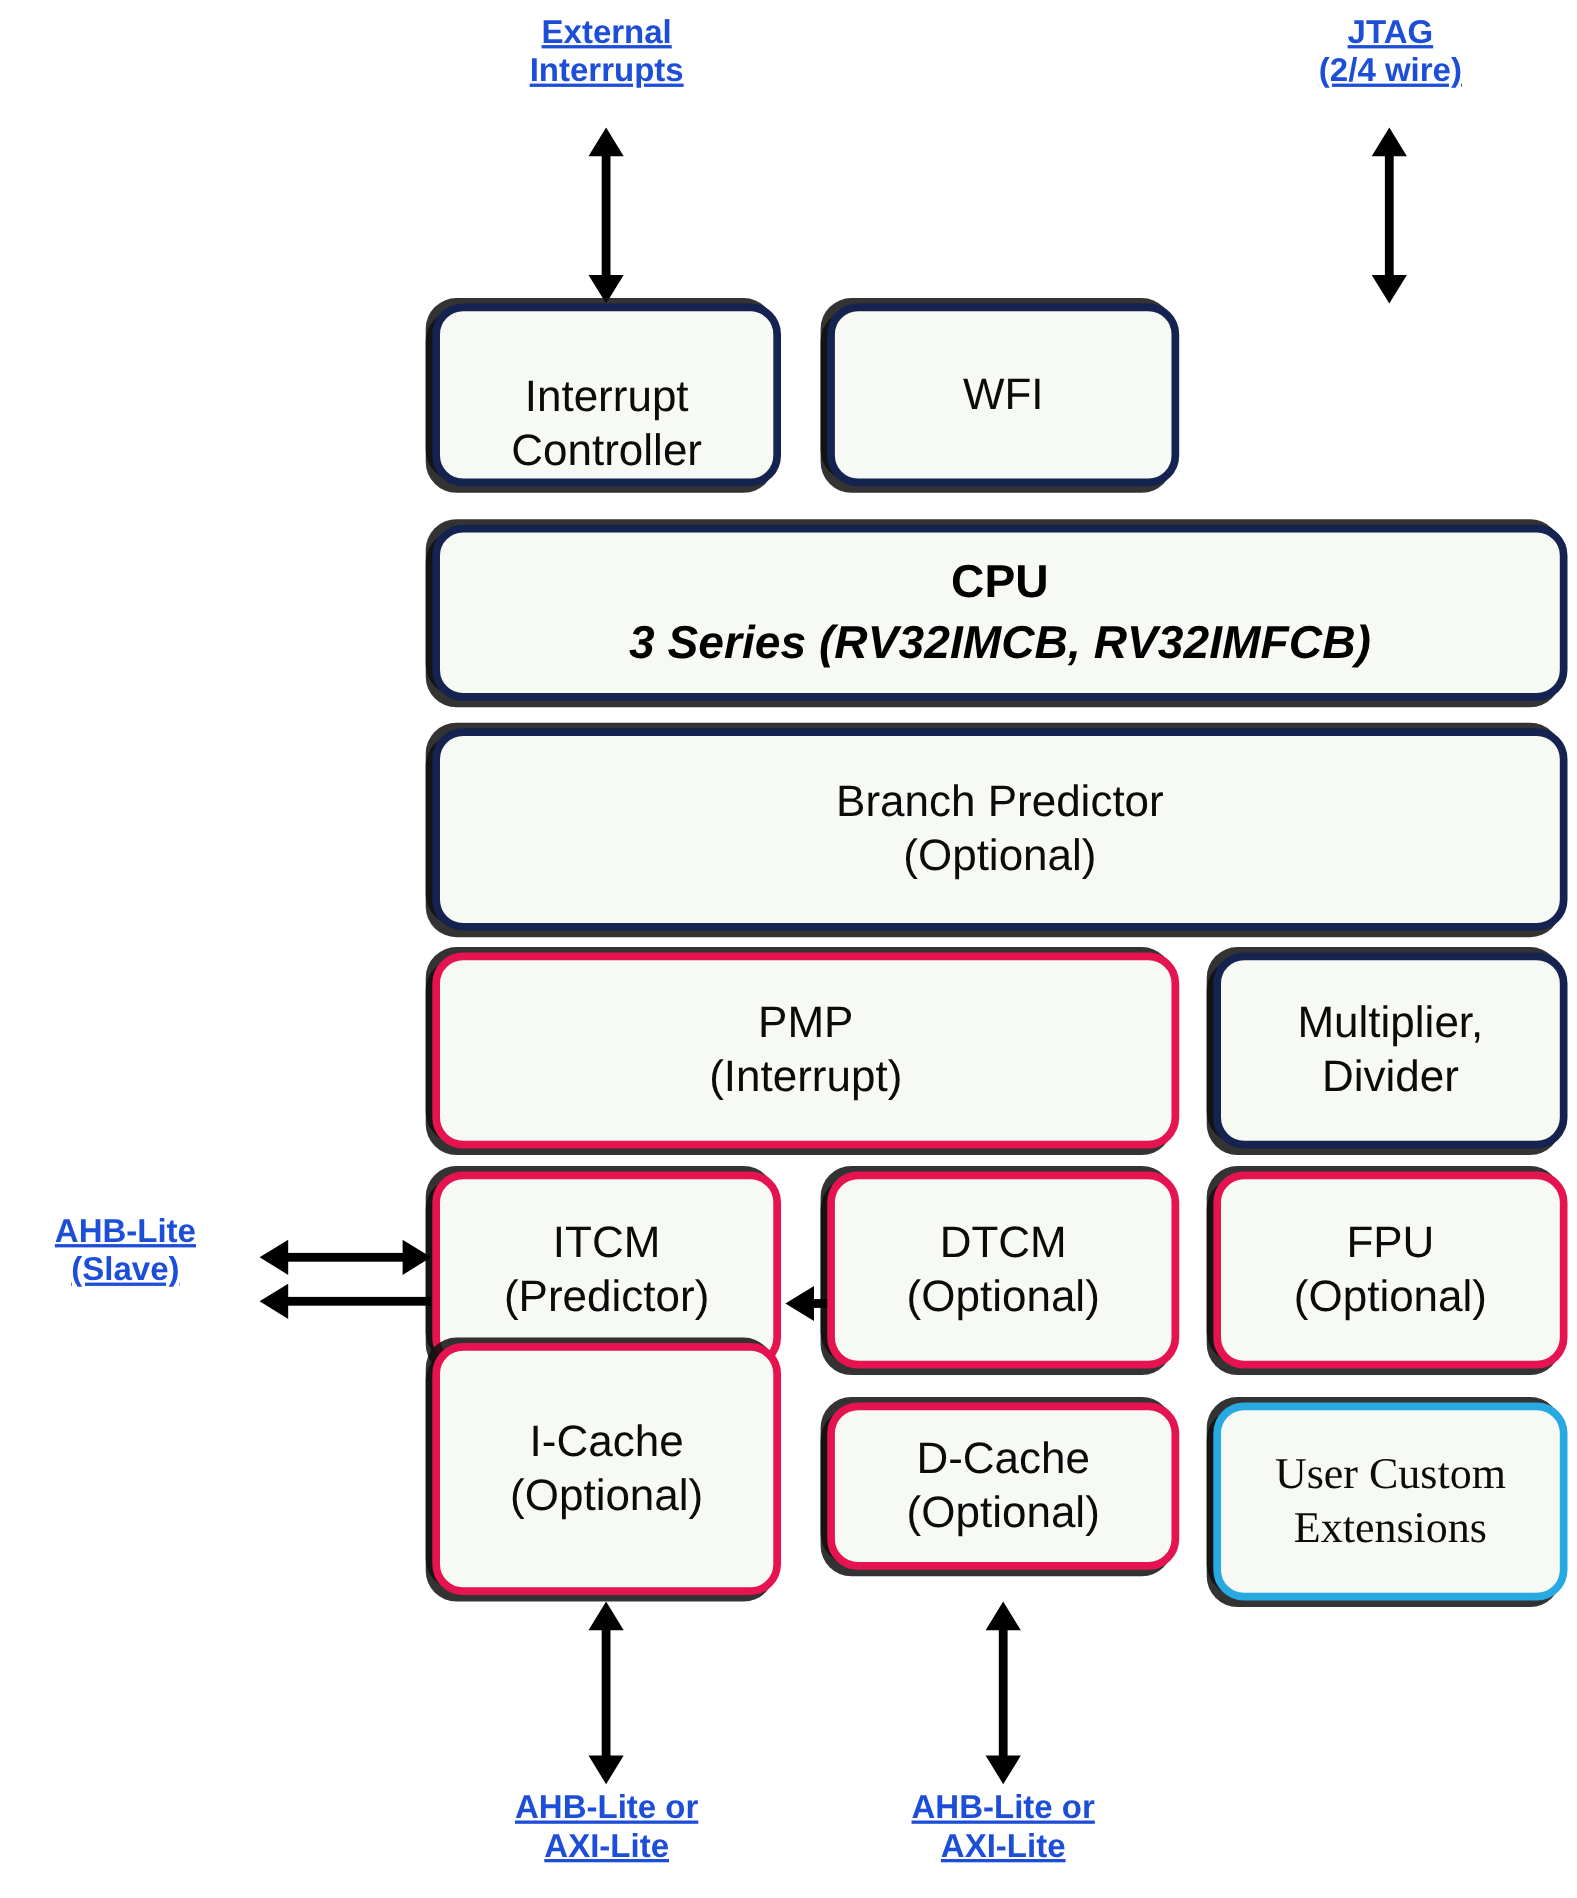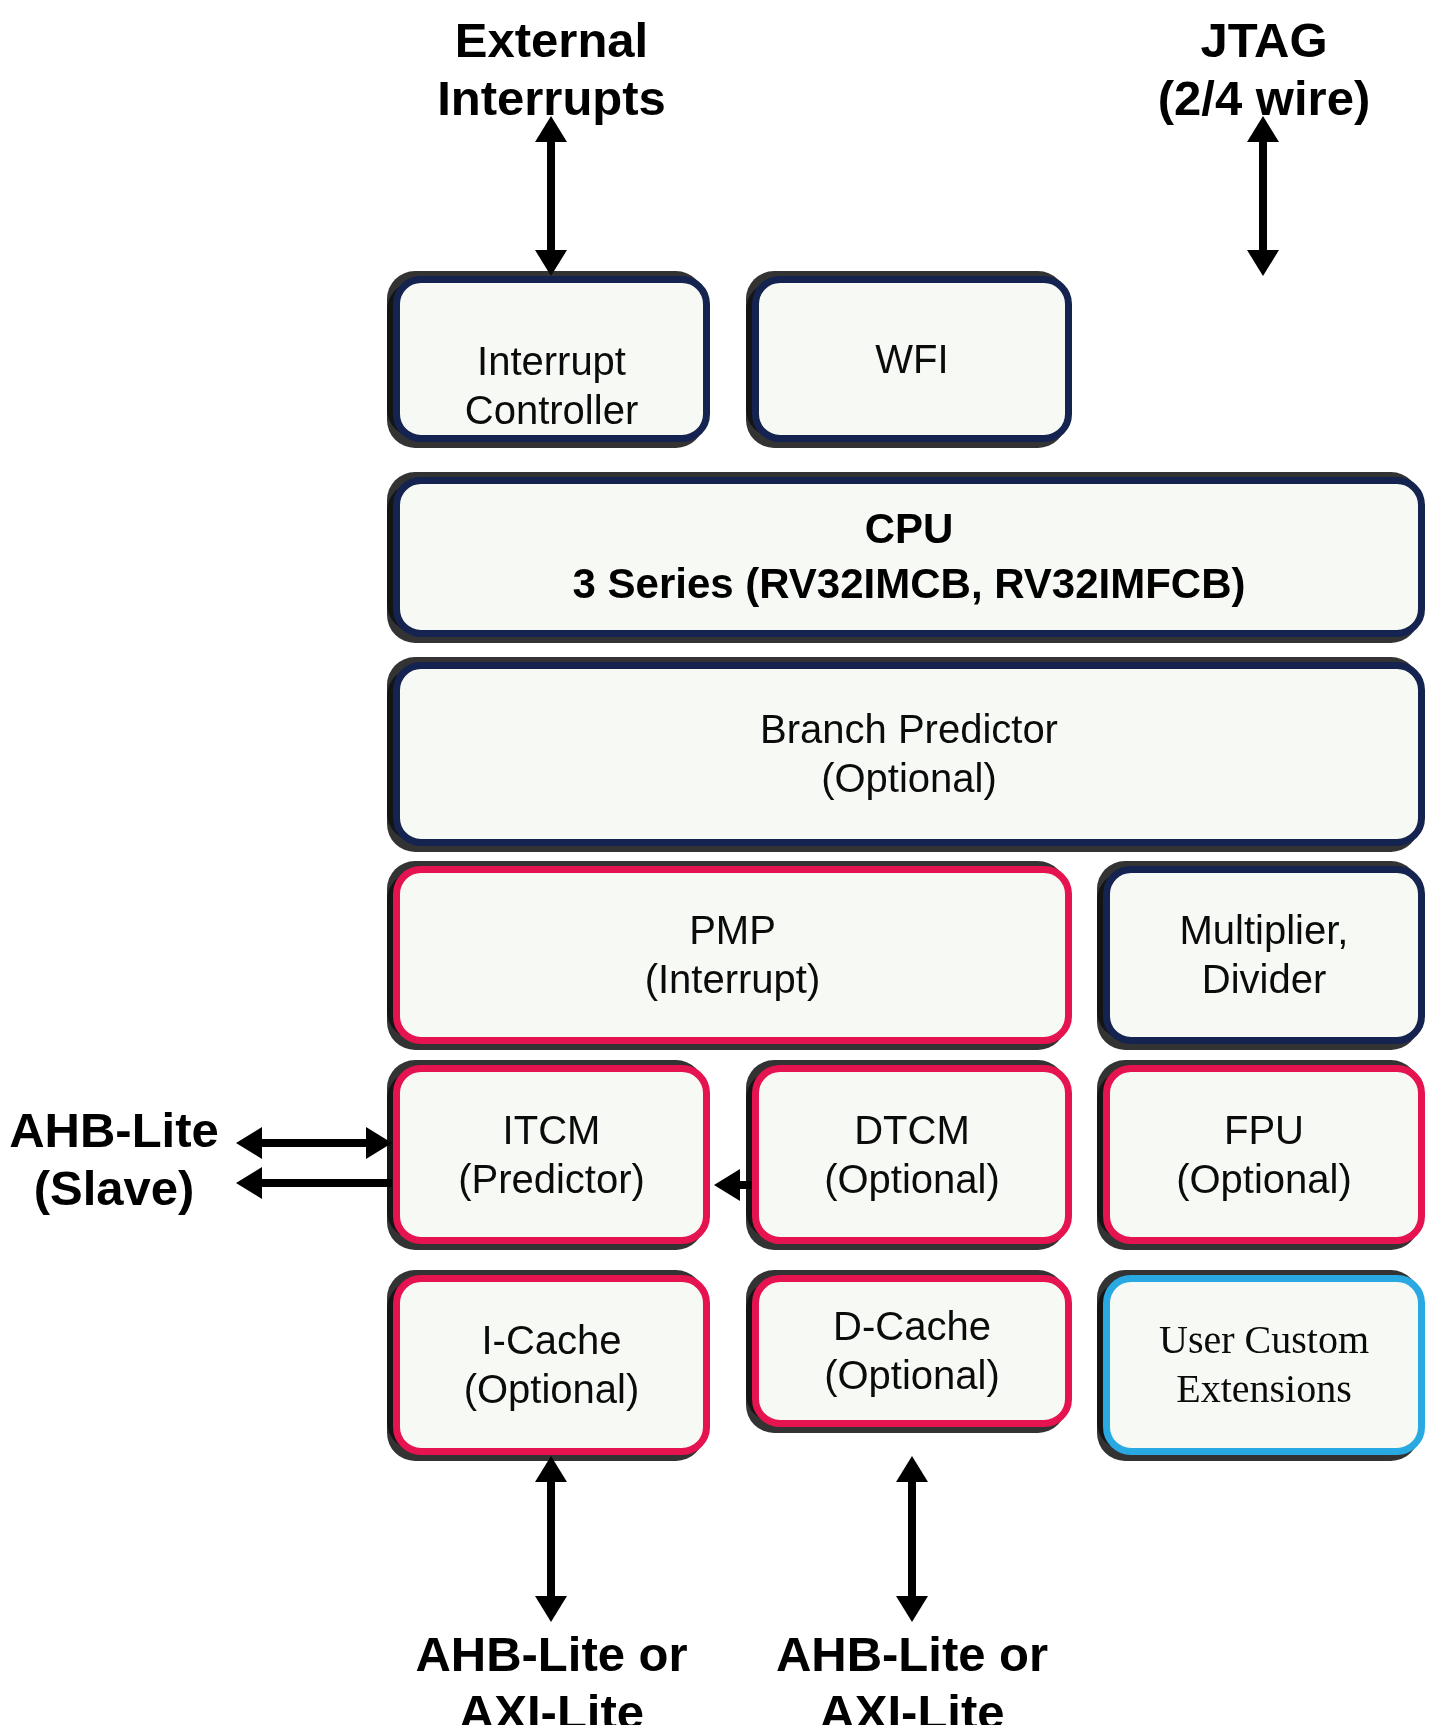--- a/index.html
+++ b/index.html
@@ -21,26 +21,27 @@
     text-align:center;
     box-shadow:-6px -5px 0 rgba(15,15,15,0.85), -6px 6px 0 rgba(15,15,15,0.85);
   }
   .box.red{border-color:#e5134f;}
   .box.blue{border-color:#29a9e1;font-family:Liberation Serif, serif;}
   .boxlabel{
     font-size:40px;line-height:1.22;color:#0b0b0b;
     white-space:pre-line;
   }
   .cpu-title{font-size:42px;font-weight:700;color:#000;line-height:1.3;}
-  .cpu-subtitle{font-size:42px;font-weight:700;color:#000;line-height:1.3;}
+  .cpu-subtitle{font-size:42px;font-weight:700;color:#000;line-height:1.3;font-style:italic;}
   .extlabel{
     position:absolute;
-    font-size:49px;font-weight:700;color:#000000;
+    font-size:30px;font-weight:700;color:#1d4ed8;
     line-height:1.18;text-align:center;white-space:pre-line;
     letter-spacing:0px;
+    text-decoration:underline;
   }
   .vline,.hline{position:absolute;background:#000;}
   .vline{width:8px;}
   .hline{height:8px;}
   .tri{position:absolute;width:0;height:0;}
   .tri-up{border-left:16px solid transparent;border-right:16px solid transparent;border-bottom:26px solid #000;}
   .tri-down{border-left:16px solid transparent;border-right:16px solid transparent;border-top:26px solid #000;}
   .tri-left{border-top:16px solid transparent;border-bottom:16px solid transparent;border-right:26px solid #000;}
   .tri-right{border-top:16px solid transparent;border-bottom:16px solid transparent;border-left:26px solid #000;}
 </style>
@@ -115,21 +116,21 @@
   <div>
     <div class="tri tri-left" style="left:236px;top:1167px;"></div>
     <div class="hline" style="left:258px;top:1179px;width:134px;"></div>
   </div>
 
   <div>
     <div class="tri tri-left" style="left:714px;top:1169px;"></div>
     <div class="hline" style="left:736px;top:1181px;width:16px;"></div>
   </div>
 
-  <div class="box red" style="left:393px;top:1275px;width:317px;height:180px;align-items:center;">
+  <div class="box red" style="left:393px;top:1221px;width:317px;height:229px;align-items:center;">
     <span class="boxlabel">I-Cache
 (Optional)</span>
   </div>
   <div class="box red" style="left:752px;top:1275px;width:320px;height:152px;">
     <span class="boxlabel">D-Cache
 (Optional)</span>
   </div>
   <div class="box blue" style="left:1103px;top:1275px;width:322px;height:180px;">
     <span class="boxlabel">User Custom
 Extensions</span>

